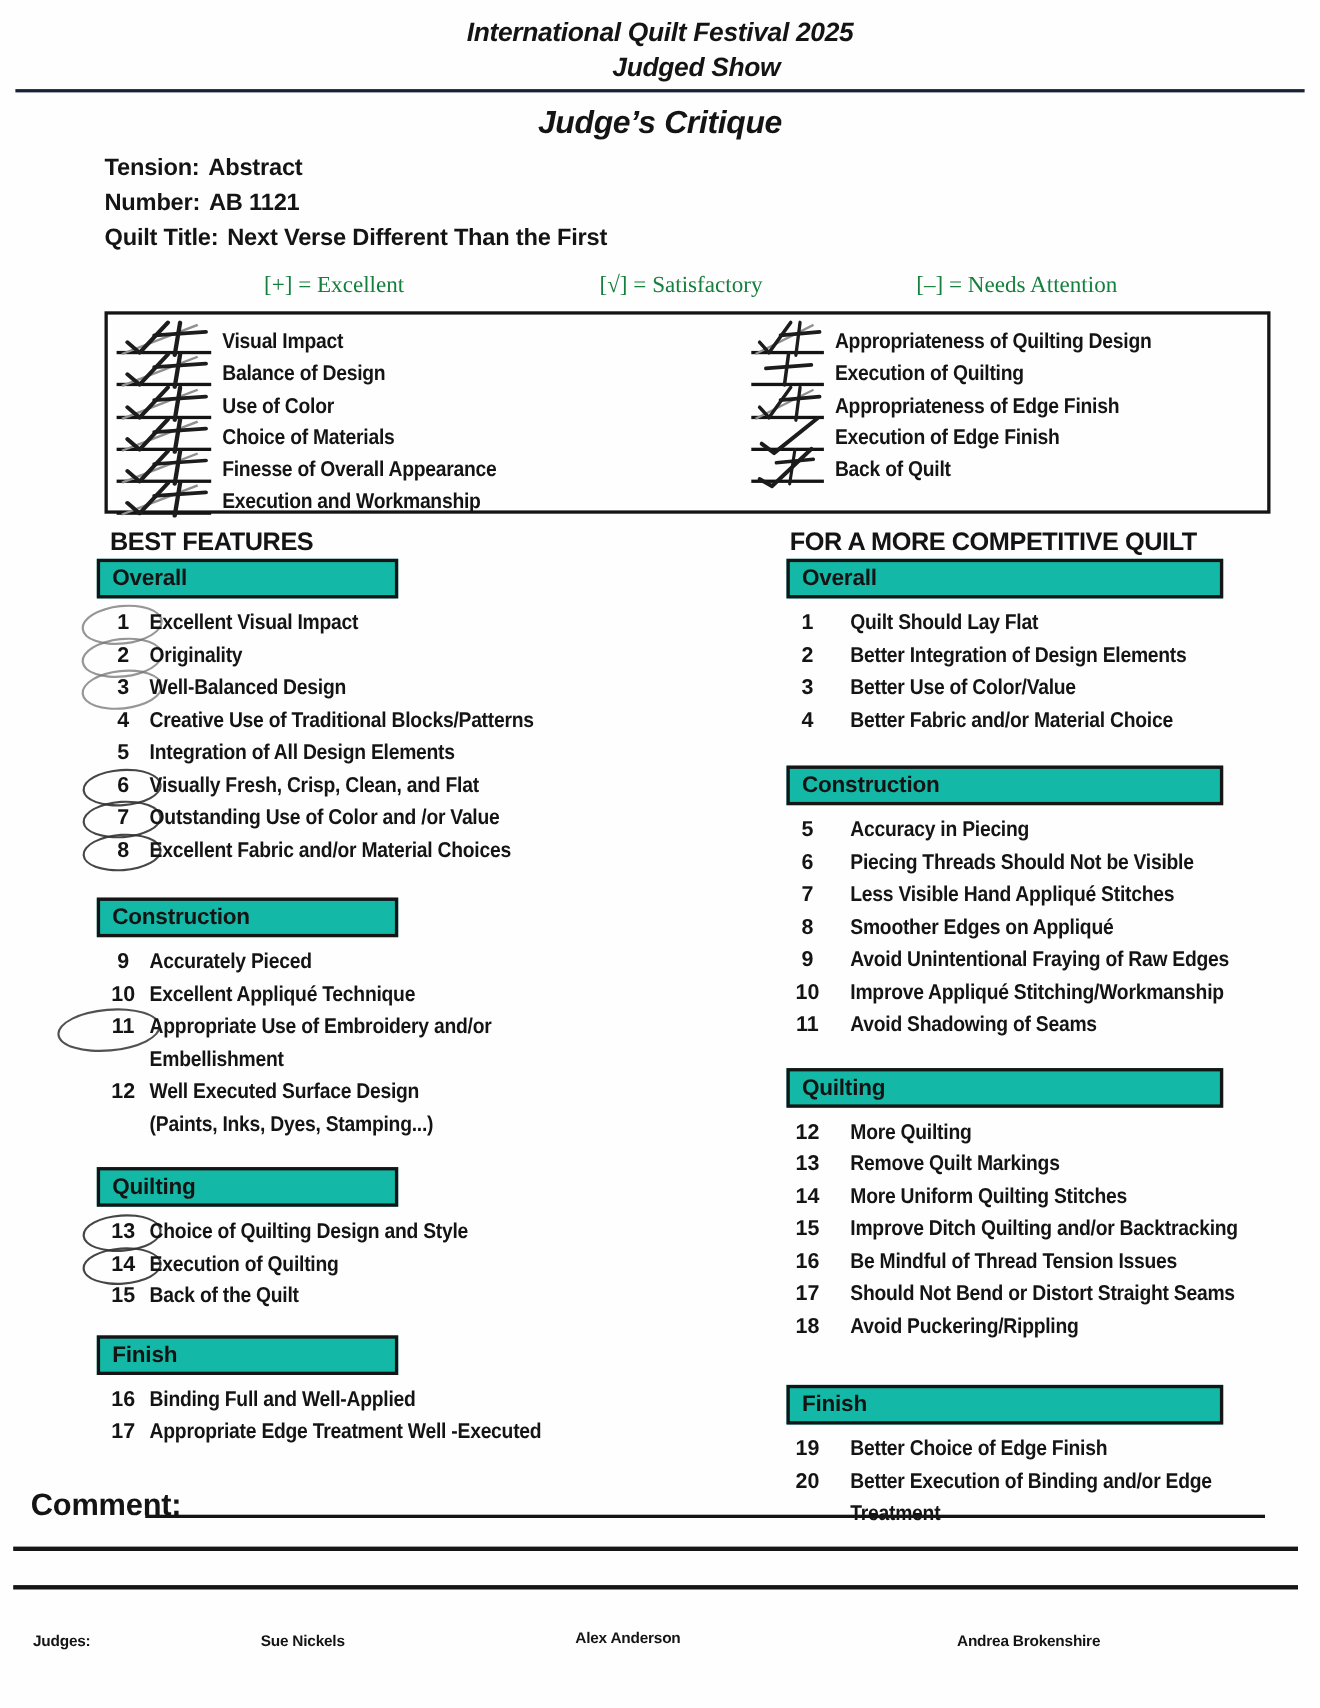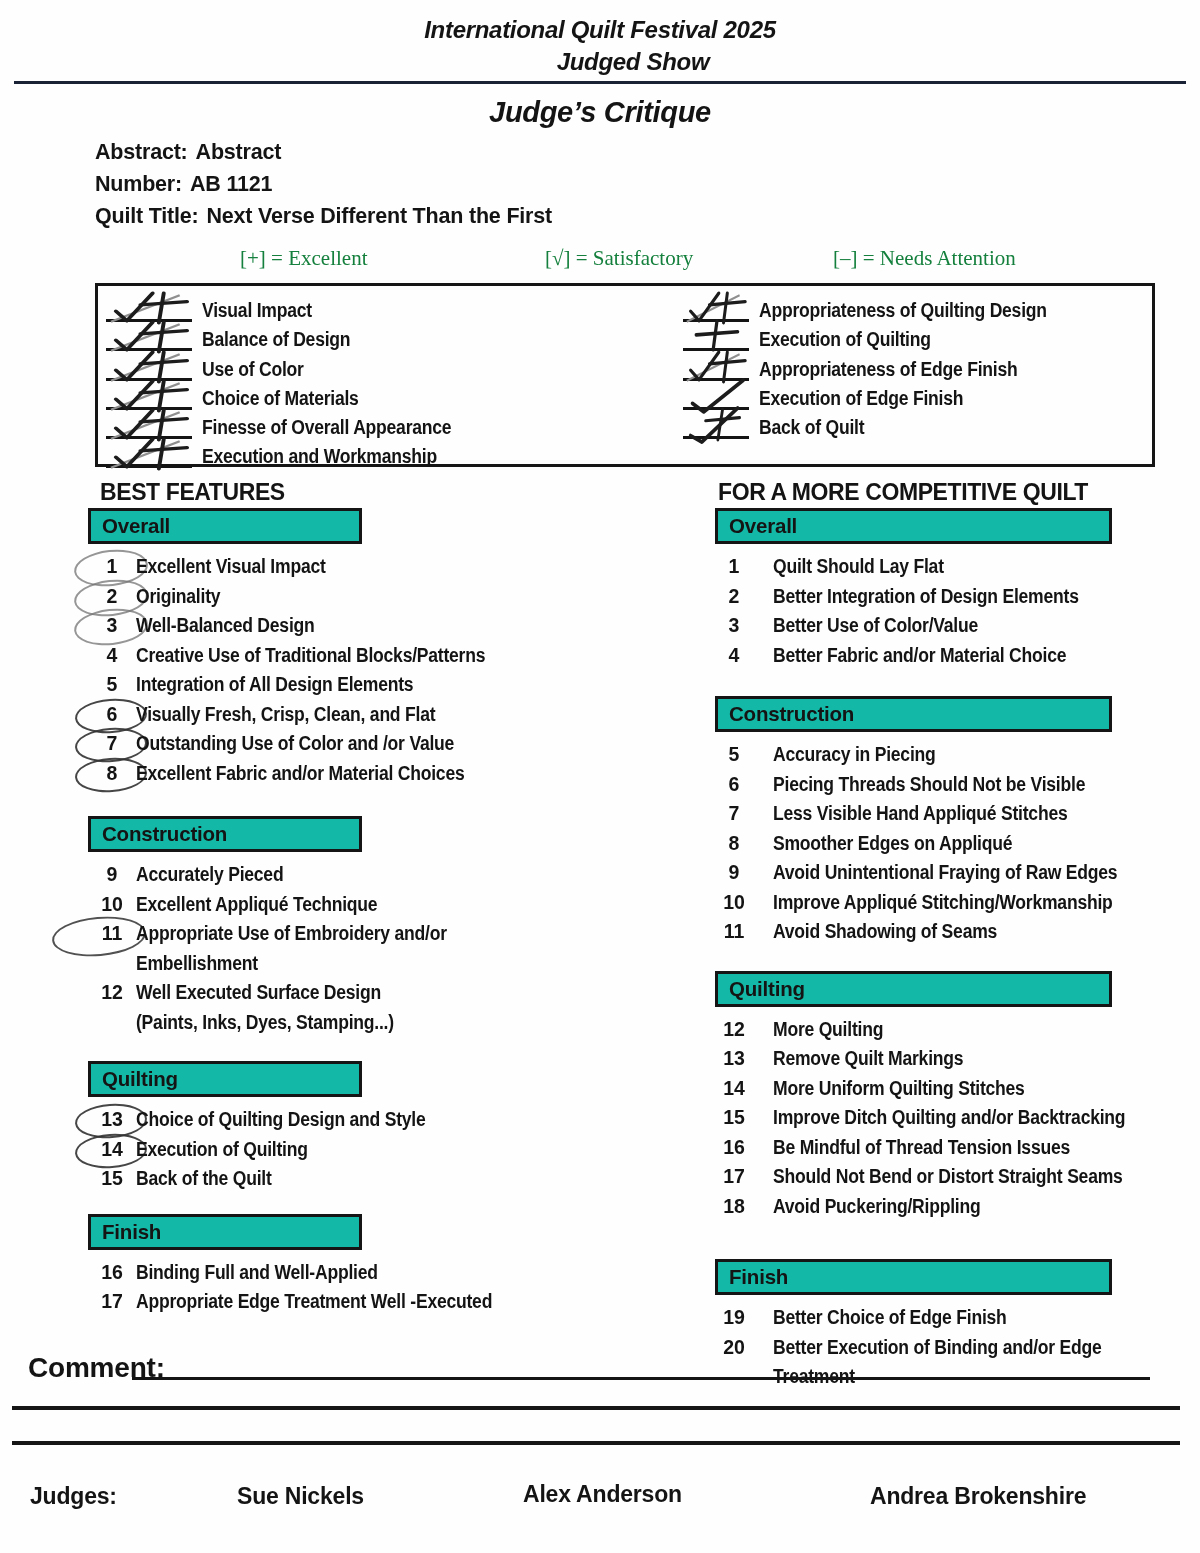--- a/index.html
+++ b/index.html
@@ -47,34 +47,34 @@
 
   .circ{position:relative;display:inline-block;width:100%;}
   .circ::before{content:"";position:absolute;border-radius:50%;pointer-events:none;}
   .circ-pencil::before{border:2.5px solid rgba(115,115,115,.75);left:-14px;right:-12px;top:-2px;bottom:-4px;transform:rotate(-6deg);}
   .circ-ink::before{border:2.5px solid rgba(50,50,50,.9);left:-13px;right:-11px;top:-1px;bottom:-3px;transform:rotate(-4deg);}
   .circ-ink-wide::before{border:2.5px solid rgba(50,50,50,.85);left:-36px;right:-10px;top:-2px;bottom:-7px;transform:rotate(-5deg);}
 
   .comment-label{font-size:28px;font-weight:bold;letter-spacing:-0.2px;}
   .comment-line{border-bottom:3px solid #141414;}
   .full-line{height:3.5px;background:#161616;}
-  .judge-text{font-size:23px;font-weight:bold;letter-spacing:-0.2px;white-space:nowrap;}
+  .judge-text{font-size:14px;font-weight:bold;letter-spacing:-0.2px;white-space:nowrap;}
 </style>
 </head>
 <body>
 
 <div class="page">
 
   <div class="abs ctr hdr-line" style="top:16px;">International Quilt Festival 2025</div>
   <div class="abs ctr hdr-line" style="top:48px;padding-left:33px;">Judged Show</div>
   <div class="abs rule-navy" style="top:81px;left:14px;width:1172px;"></div>
   <div class="abs ctr main-title" style="top:96px;">Judge’s Critique</div>
 
   <div class="abs info-line" style="top:140px;left:95px;">
-    <span>Abstract:</span><span class="val">Abstract</span>
+    <span>Tension:</span><span class="val">Abstract</span>
   </div>
   <div class="abs info-line" style="top:172px;left:95px;">
     <span>Number:</span><span class="val">AB 1121</span>
   </div>
   <div class="abs info-line" style="top:204px;left:95px;">
     <span>Quilt Title:</span><span class="val">Next Verse Different Than the First</span>
   </div>
 
   <div class="abs legend-item" style="top:246px;left:240px;">[+] = Excellent</div>
   <div class="abs legend-item" style="top:246px;left:545px;">[√] = Satisfactory</div>

